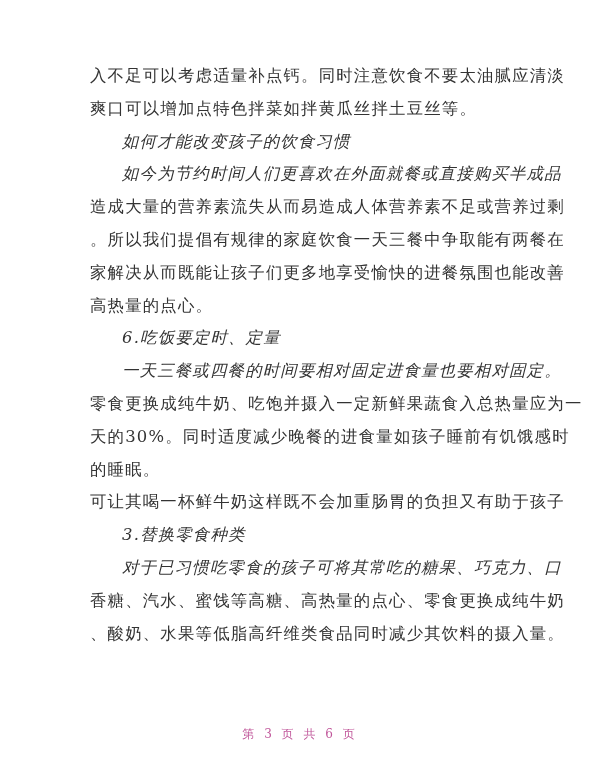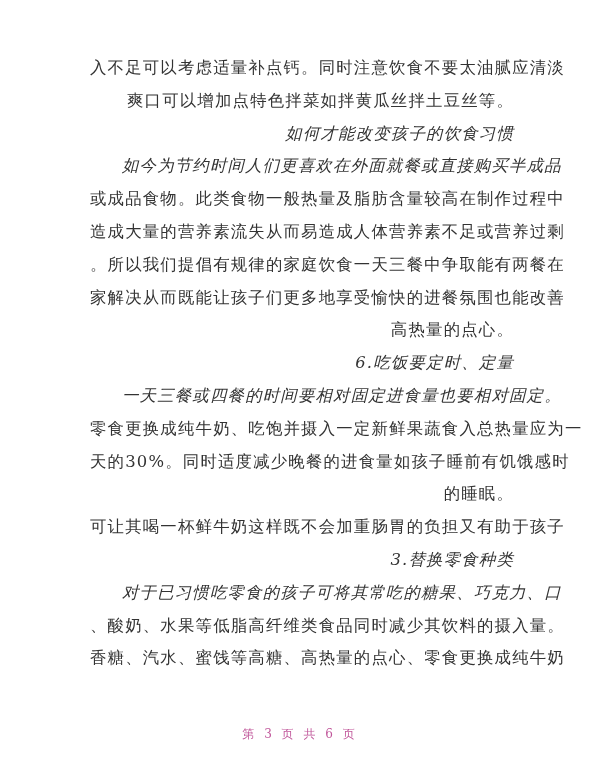--- a/index.html
+++ b/index.html
@@ -11,23 +11,22 @@
       width: 600px;
       height: 776px;
       position: relative;
       overflow: hidden;
       font-family: "DejaVu Serif", "Liberation Serif", serif;
       color: #333333;
     }
     .page {
       position: absolute;
       left: 90px;
-      top: 52px;
+      top: 60px;
       width: 424px;
-      text-align: right;
     }
     .line {
       font-size: 16.4px;
       line-height: 32.8px;
       height: 32.8px;
       white-space: nowrap;
       letter-spacing: 1.2px;
     }
     .indent {
       padding-left: 32px;
@@ -45,30 +44,29 @@
     }
   </style>
 </head>
 <body>
 
 <div class="page">
   <div class="line">入不足可以考虑适量补点钙。同时注意饮食不要太油腻应清淡</div>
   <div class="line">爽口可以增加点特色拌菜如拌黄瓜丝拌土豆丝等。</div>
   <div class="line indent">如何才能改变孩子的饮食习惯</div>
   <div class="line indent">如今为节约时间人们更喜欢在外面就餐或直接购买半成品</div>
-  <div class="line">或成品食物。此类食物一般热量及脂肪含量较高在制作过程中</div>
   <div class="line">造成大量的营养素流失从而易造成人体营养素不足或营养过剩</div>
   <div class="line">。所以我们提倡有规律的家庭饮食一天三餐中争取能有两餐在</div>
   <div class="line">家解决从而既能让孩子们更多地享受愉快的进餐氛围也能改善</div>
   <div class="line">高热量的点心。</div>
   <div class="line indent">6.吃饭要定时、定量</div>
   <div class="line indent">一天三餐或四餐的时间要相对固定进食量也要相对固定。</div>
   <div class="line">零食更换成纯牛奶、吃饱并摄入一定新鲜果蔬食入总热量应为一</div>
   <div class="line">天的30%。同时适度减少晚餐的进食量如孩子睡前有饥饿感时</div>
   <div class="line">的睡眠。</div>
   <div class="line">可让其喝一杯鲜牛奶这样既不会加重肠胃的负担又有助于孩子</div>
   <div class="line indent">3.替换零食种类</div>
   <div class="line indent">对于已习惯吃零食的孩子可将其常吃的糖果、巧克力、口</div>
+  <div class="line">香糖、汽水、蜜饯等高糖、高热量的点心、零食更换成纯牛奶</div>
   <div class="line">、酸奶、水果等低脂高纤维类食品同时减少其饮料的摄入量。</div>
-  <div class="line">香糖、汽水、蜜饯等高糖、高热量的点心、零食更换成纯牛奶</div>
 </div>
 
 <div class="footer">第 3 页 共 6 页</div>
 
 </body></html>

